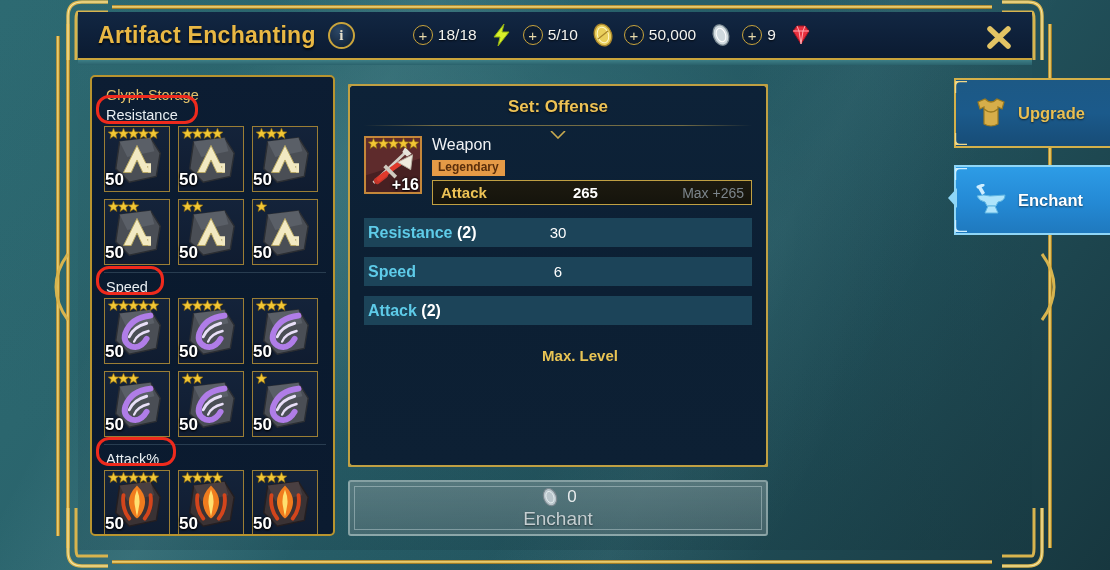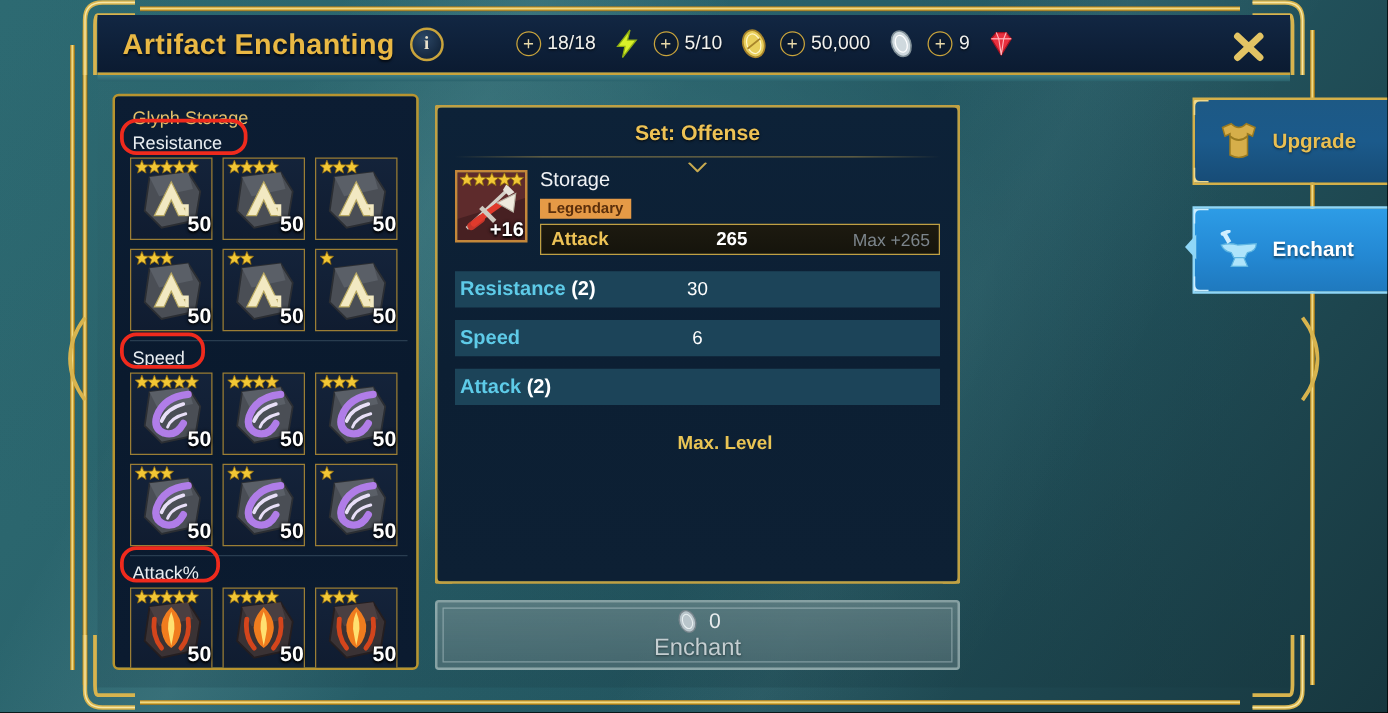--- a/index.html
+++ b/index.html
@@ -202,21 +202,21 @@
     z-index: 3;
   }
   .star {
     width: 11px; height: 11px;
     display: block;
     margin-right: -1px;
   }
   .glyph-count {
     position: absolute;
     left: 0; right: 0; bottom: 1px;
-    text-align: right;
+    text-align: left;
     color: #ffffff;
     font-size: 17px;
     font-weight: bold;
     text-shadow: 0 0 3px #000, 0 1px 2px #000;
     z-index: 3;
   }
 
   
   .annot {
     position: absolute;
@@ -998,21 +998,21 @@
                   <path d="M6 0 L7.6 4.1 L12 4.4 L8.6 7.2 L9.7 11.5 L6 9.1 L2.3 11.5 L3.4 7.2 L0 4.4 L4.4 4.1 Z" fill="#f2c735" stroke="#8e6a10" stroke-width=".7"></path>
                 </svg>
               <svg class="star" viewBox="0 0 12 12">
                   <path d="M6 0 L7.6 4.1 L12 4.4 L8.6 7.2 L9.7 11.5 L6 9.1 L2.3 11.5 L3.4 7.2 L0 4.4 L4.4 4.1 Z" fill="#f2c735" stroke="#8e6a10" stroke-width=".7"></path>
                 </svg>
             </div>
             <div class="plus-badge">+16</div>
           </div>
 
           <div class="item-meta">
-            <div class="item-name">Storage</div>
+            <div class="item-name">Weapon</div>
             <span class="rarity-tag">Legendary</span>
             <div class="mainstat-bar">
               <span class="ms-label">Attack</span>
               <span class="ms-value">265</span>
               <span class="ms-max">Max +265</span>
             </div>
           </div>
         </div>
 
         <div class="substats">

